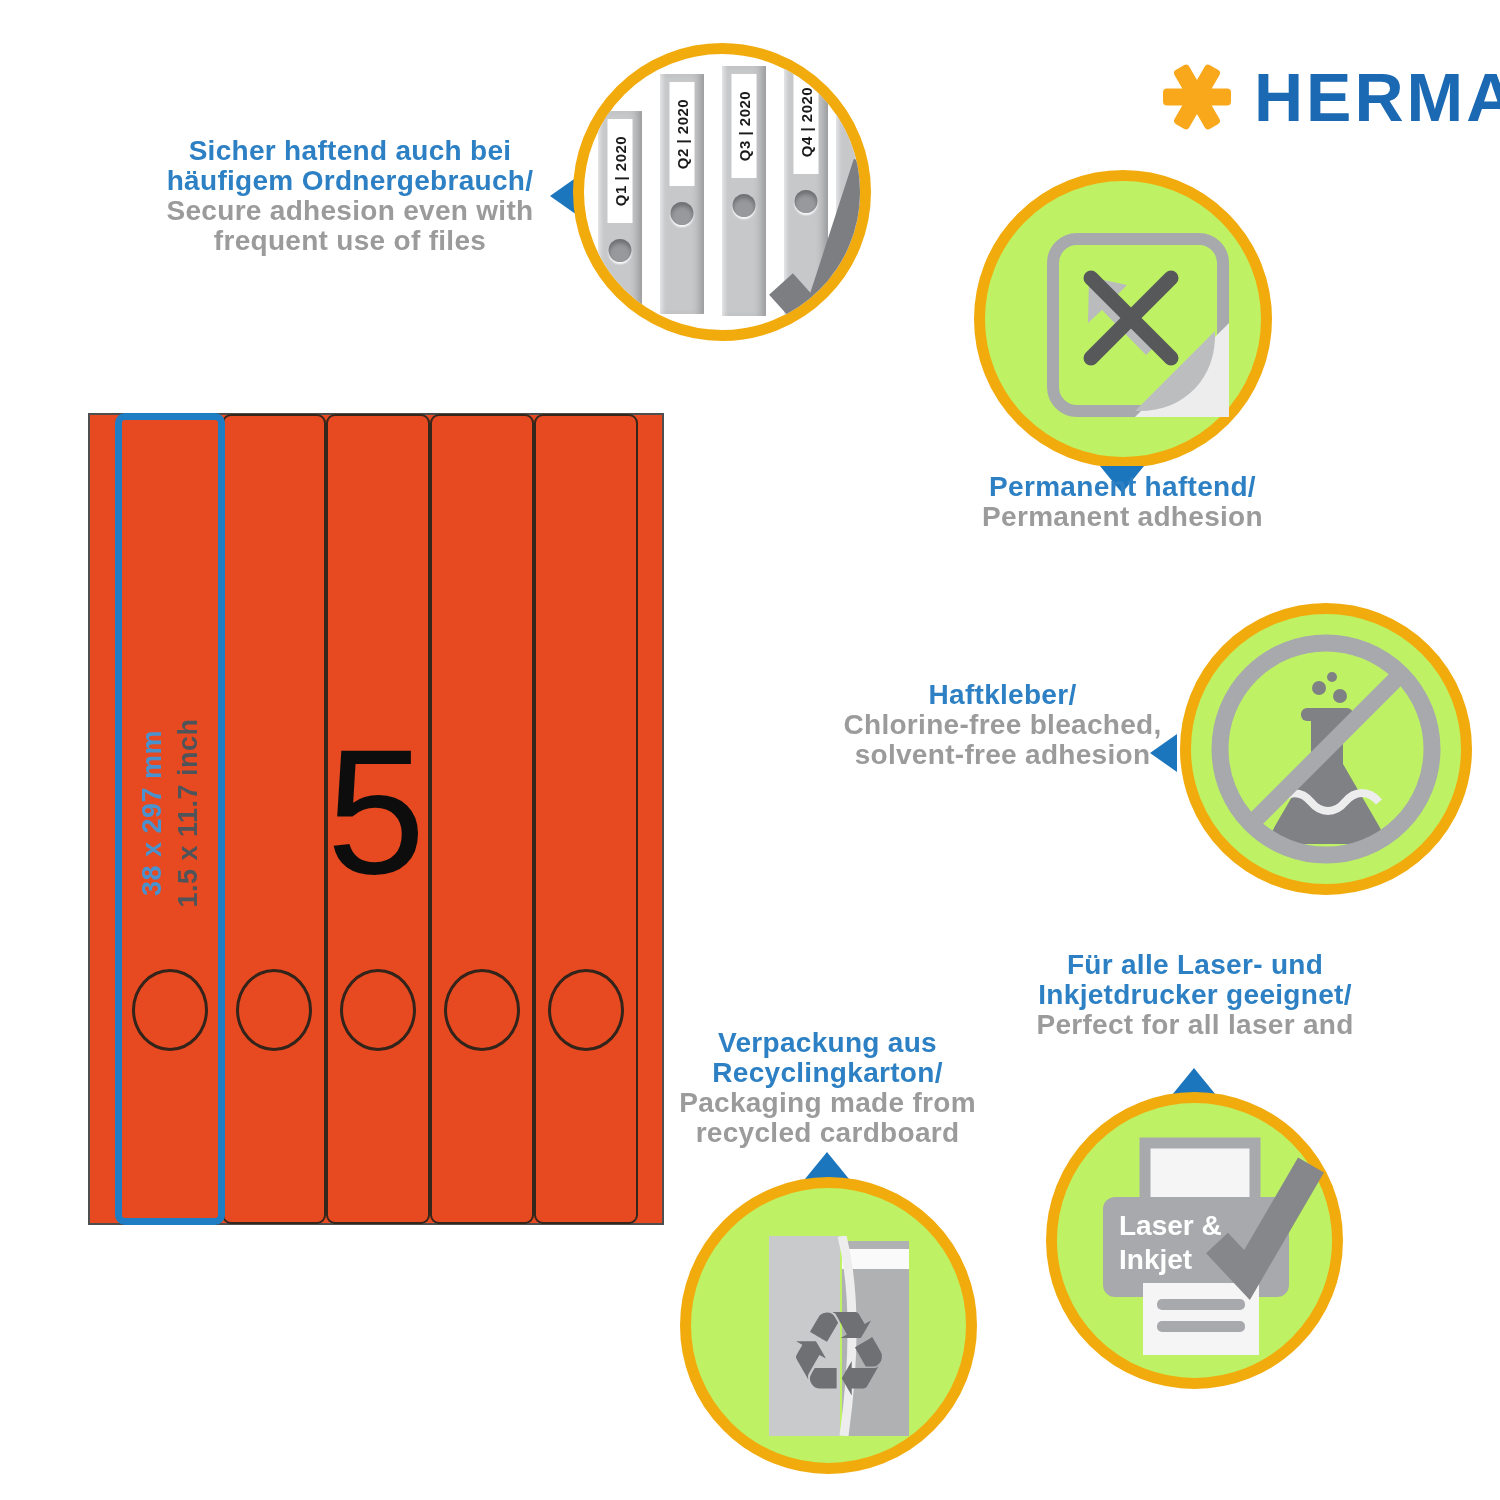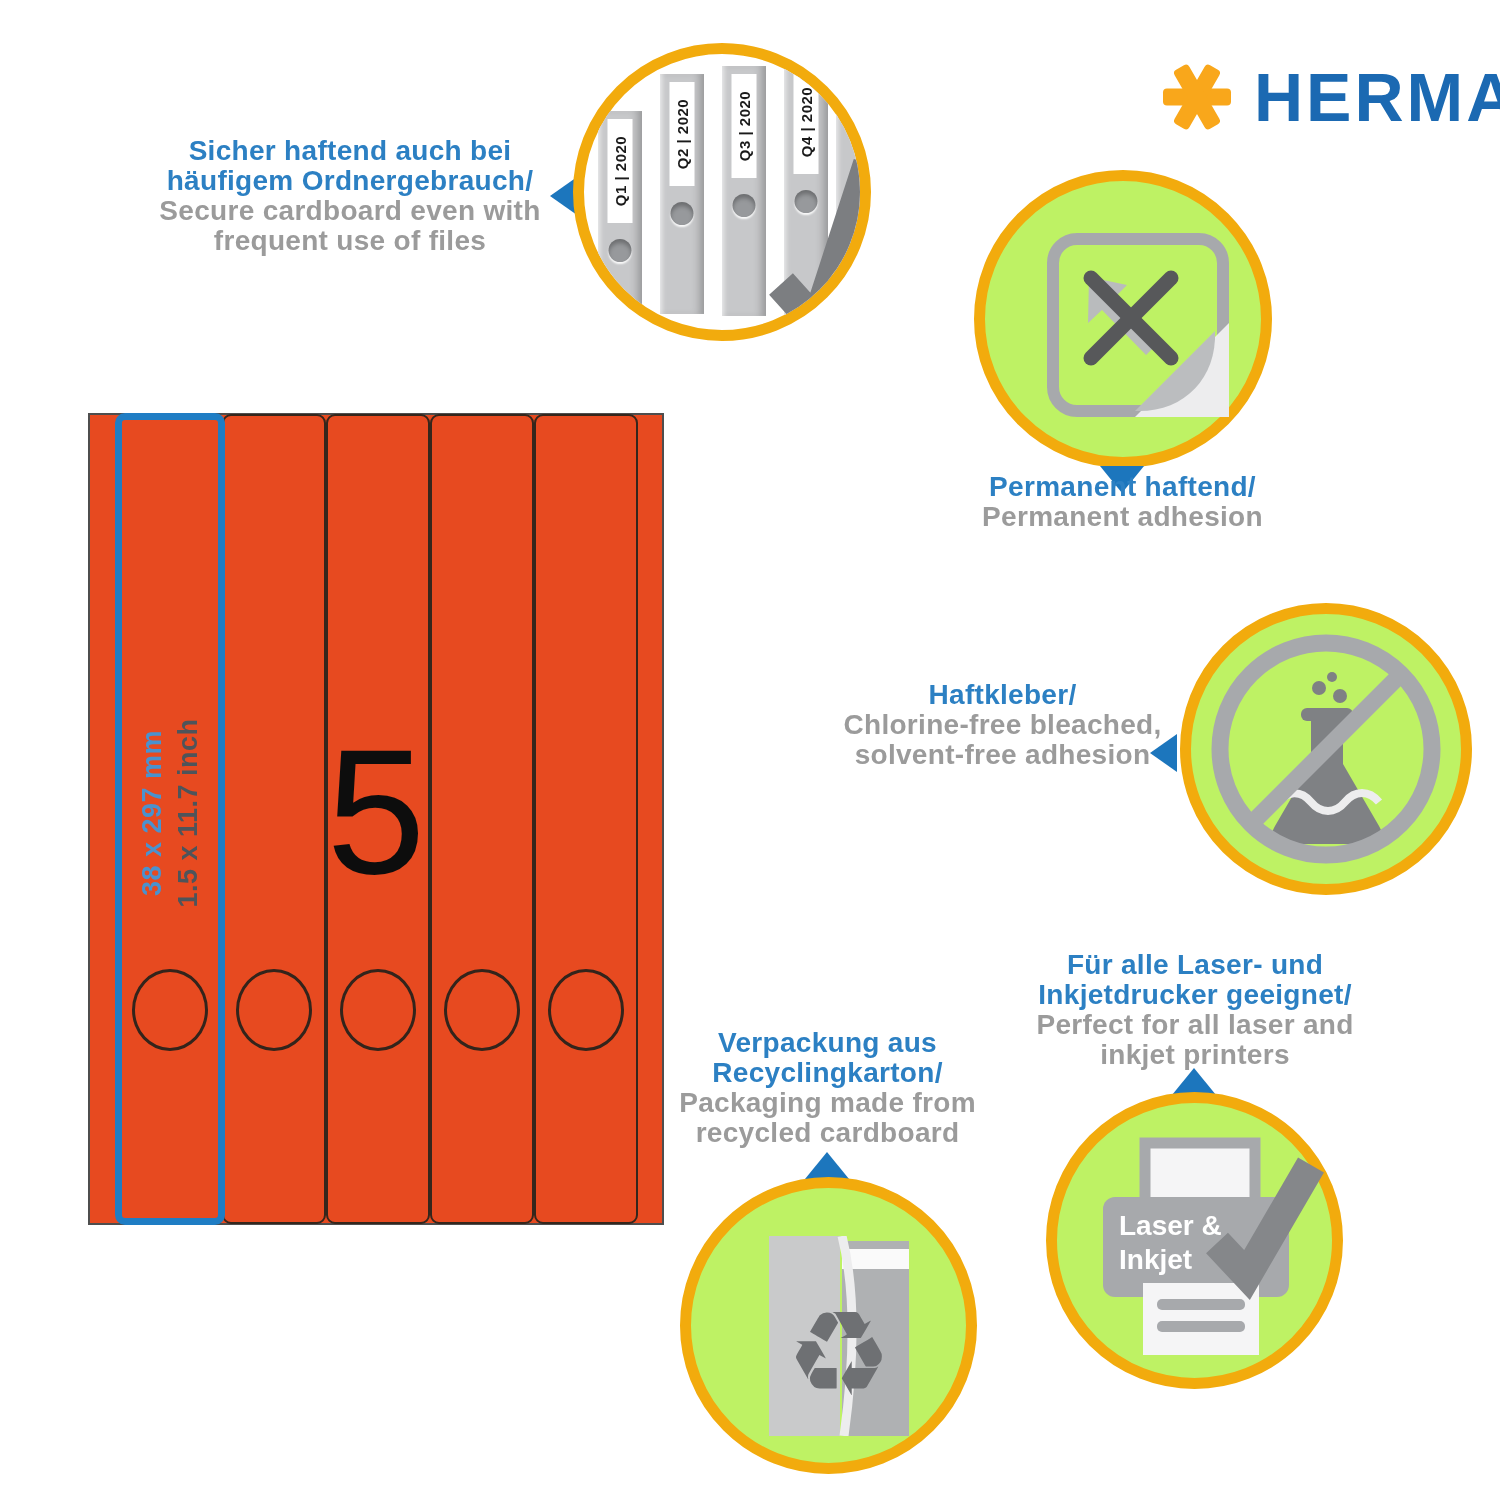--- a/index.html
+++ b/index.html
@@ -68,21 +68,21 @@
         <i></i>
         <i></i>
         <i></i>
       </div>
     <div class="logo-word">HERMA</div>
   </div>
 
   <div class="feat" style="left:130px;top:136px;width:440px;">
     <div class="de">Sicher haftend auch bei</div>
     <div class="de">häufigem Ordnergebrauch/</div>
-    <div class="en">Secure cardboard even with</div>
+    <div class="en">Secure adhesion even with</div>
     <div class="en">frequent use of files</div>
   </div>
   <div class="tri tri-left" style="left:550px;top:177px;"></div>
 
   <div class="badge" style="left:573px;top:43px;width:298px;height:298px;background:#ffffff;">
     <div class="badge-inner">
       <div class="binder" style="left:14px;top:57px;width:44px;height:200px;">
         <div class="binder-label">
           <span>Q1 | 2020</span>
         </div>
@@ -164,21 +164,20 @@
         <path d="M73 0 C88 60 84 135 75 200" fill="none" stroke="#EDEDEE" stroke-width="9"></path>
       </svg>
       <div class="recycle-glyph">♻</div>
     </div>
   </div>
 
   <div class="feat" style="left:1010px;top:950px;width:370px;">
     <div class="de">Für alle Laser- und</div>
     <div class="de">Inkjetdrucker geeignet/</div>
     <div class="en">Perfect for all laser and</div>
-    <div class="en">inkjet printers</div>
   </div>
   <div class="tri tri-up" style="left:1172px;top:1068px;"></div>
   <div class="badge" style="left:1046px;top:1092px;width:297px;height:297px;">
     <svg width="275" height="275" viewBox="0 0 275 275">
       <rect x="88" y="40" width="110" height="80" fill="#F5F5F6" stroke="#A7A9AC" stroke-width="11"></rect>
       <rect x="46" y="94" width="186" height="100" rx="12" fill="#A7A9AC"></rect>
       <text x="62" y="132" font-size="28" font-weight="bold" fill="#ffffff">Laser &amp;</text>
       <text x="62" y="166" font-size="28" font-weight="bold" fill="#ffffff">Inkjet</text>
       <rect x="86" y="180" width="116" height="72" fill="#F5F5F6"></rect>
       <rect x="100" y="196" width="88" height="11" rx="5" fill="#A7A9AC"></rect>

